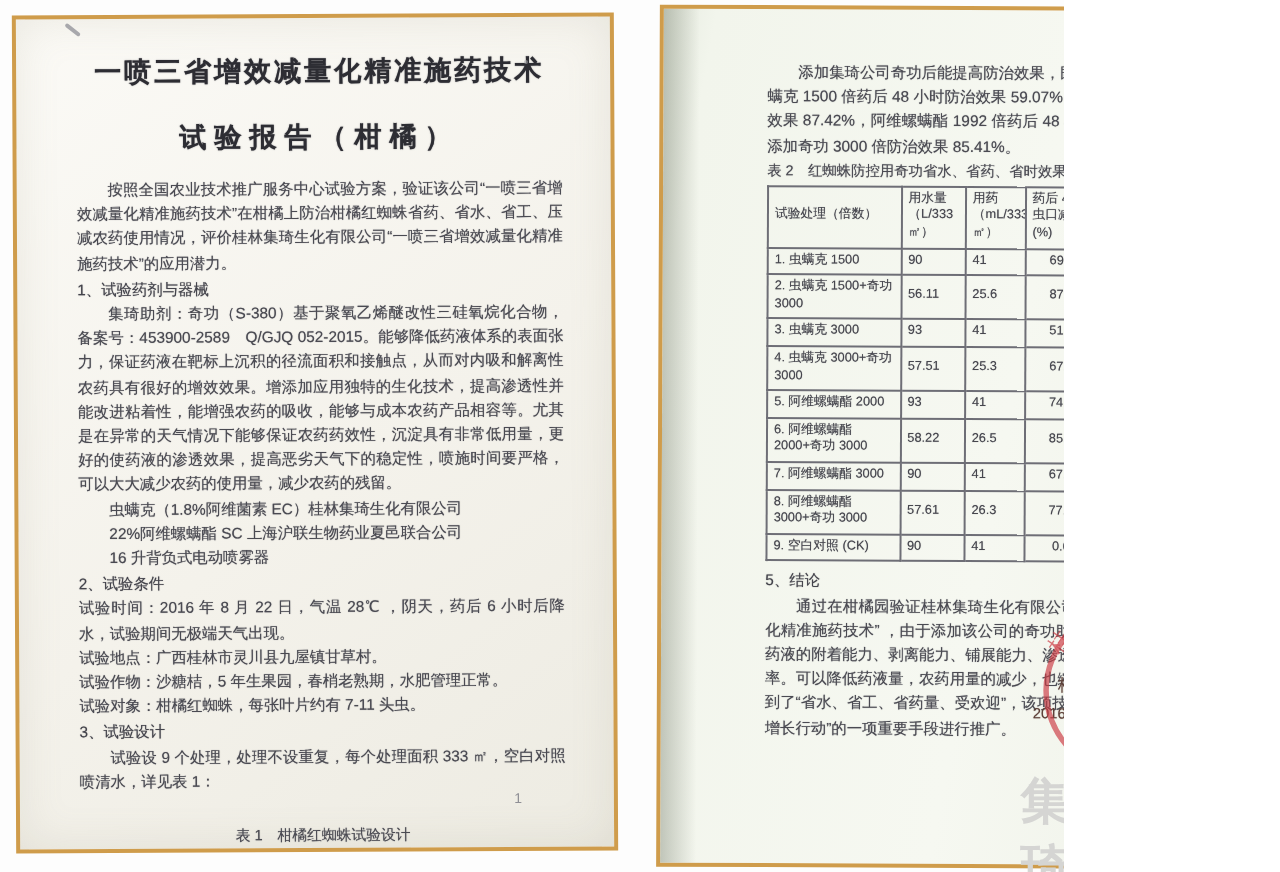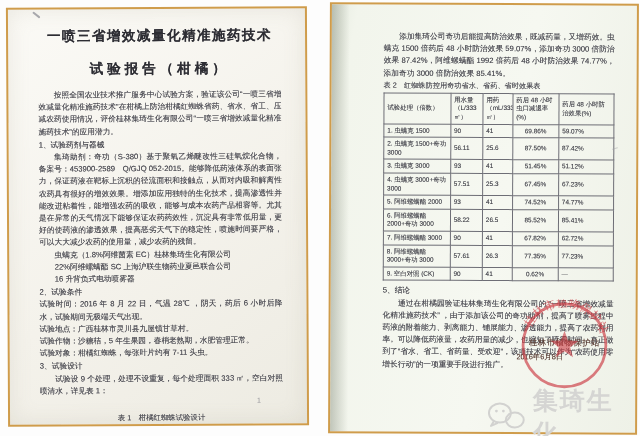--- a/index.html
+++ b/index.html
@@ -1,18 +1,18 @@
 <!DOCTYPE html>
 <html><head>
 <meta charset="utf-8">
 <style>
   * { box-sizing: border-box; }
   body { margin: 0; background: #ffffff; }
   .canvas {
-    position: relative; width: 640px; height: 436px;
+    position: relative; width: 532px; height: 436px;
     background: #fdfdfd; overflow: hidden;
     font-family: "Liberation Sans", sans-serif;
     color: #47474f;
   }
   .page {
     position: absolute; border: 2px solid #cf9c4b; overflow: hidden;
   }
   .page-left {
     left: 7px; top: 7px; width: 301px; height: 419px;
     background: linear-gradient(145deg, #fbfaf6 0%, #f4f2eb 55%, #edebe2 100%);

